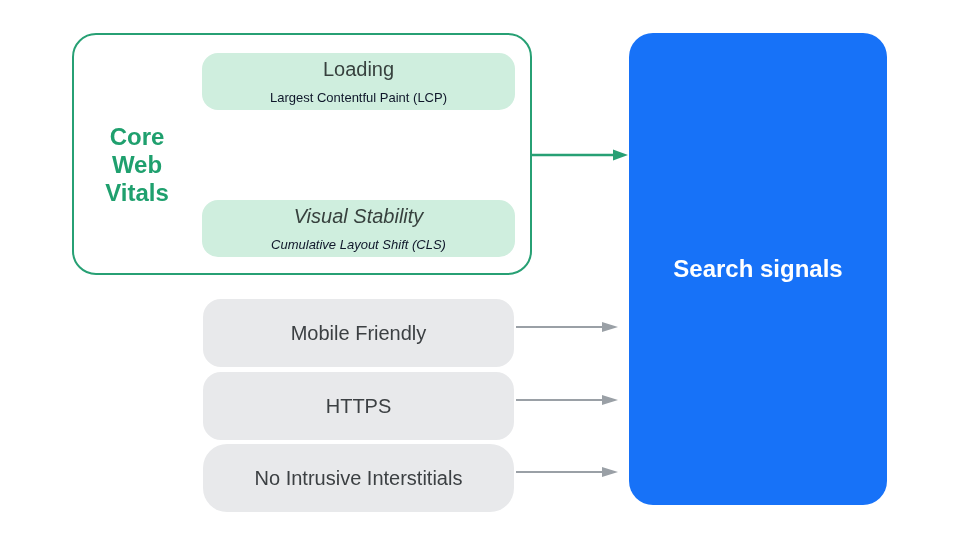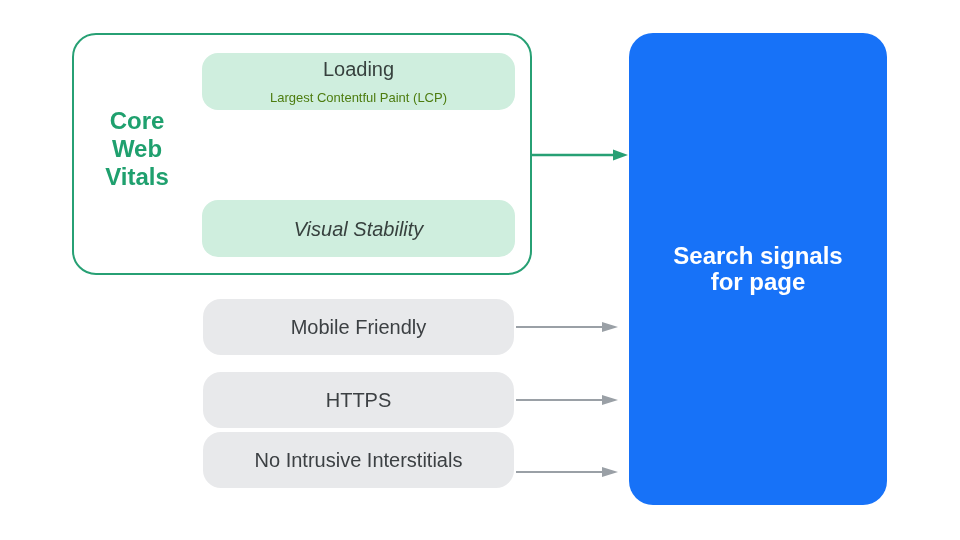--- a/index.html
+++ b/index.html
@@ -6,44 +6,44 @@
   .canvas{
     position:relative;width:960px;height:540px;background:#ffffff;overflow:hidden;
     font-family:"Liberation Sans","DejaVu Sans",sans-serif;color:#3c4043;
   }
   
   .cwv-group{
     position:absolute;left:72px;top:33px;width:460px;height:242px;
     border:2px solid #27a074;border-radius:24px;box-sizing:border-box;background:#ffffff;
   }
   .cwv-label{
-    position:absolute;left:74px;top:104px;width:126px;height:90px;
+    position:absolute;left:74px;top:120px;width:126px;height:90px;
     display:flex;align-items:center;justify-content:center;text-align:center;
     font-size:24px;line-height:28px;font-weight:700;color:#1fa06e;
     white-space:pre-line;
   }
   .vital-card{
     position:absolute;left:202px;width:313px;height:57px;border-radius:16px;
     background:#cfeede;display:flex;flex-direction:column;align-items:center;justify-content:center;
     text-align:center;
   }
   .vital-card .title{font-size:20px;line-height:24px;color:#37413e;}
-  .vital-card .subtitle{font-size:13px;line-height:17px;color:#4d7c0f;margin-top:8px;}
+  .vital-card .subtitle{font-size:13px;line-height:17px;color:#0f172a;margin-top:8px;}
   .vital-1{top:53px;}
   .vital-2{top:126px;}
   .vital-3{top:200px;font-style:italic;}
   
   .signal-pill{
-    position:absolute;left:203px;width:311px;height:56px;border-radius:18px;
+    position:absolute;left:203px;width:311px;height:68px;border-radius:18px;
     background:#e8e9eb;display:flex;align-items:center;justify-content:center;
     font-size:20px;color:#3c4043;text-align:center;
   }
   .sig-1{top:299px;}
   .sig-2{top:372px;}
-  .sig-3{top:432px;}
+  .sig-3{top:444px;border-radius:24px;}
   
   .result-panel{
     position:absolute;left:629px;top:33px;width:258px;height:472px;border-radius:24px;
     background:#1772f8;display:flex;align-items:center;justify-content:center;
   }
   .result-text{
     color:#ffffff;font-weight:700;font-size:24px;line-height:26px;text-align:center;
   }
   
   .arrow{position:absolute;}
@@ -64,20 +64,21 @@
 Vitals</div>
 
   <div class="vital-card vital-1">
     <div class="title">Loading</div>
     <div class="subtitle">Largest Contentful Paint (LCP)</div>
   </div>
 
 
   <div class="vital-card vital-3">
     <div class="title">Visual Stability</div>
+    <div class="subtitle">Cumulative Layout Shift (CLS)</div>
   </div>
 
   <svg class="arrow arrow-green" width="99" height="16">
     <line x1="0" y1="8" x2="85" y2="8" stroke="#27a074" stroke-width="2.5"></line>
     <polygon points="83,2.5 98,8 83,13.5" fill="#27a074"></polygon>
   </svg>
 
   <div class="signal-pill sig-1">
     <span>Mobile Friendly</span>
   </div>
@@ -97,17 +98,16 @@
     <polygon points="88,3 104,8 88,13" fill="#9aa0a6"></polygon>
   </svg>
   <svg class="arrow arrow-g3" width="106" height="16">
     <line x1="2" y1="8" x2="90" y2="8" stroke="#9aa0a6" stroke-width="2"></line>
     <polygon points="88,3 104,8 88,13" fill="#9aa0a6"></polygon>
   </svg>
 
   <div class="result-panel">
     <div class="result-text">
       <div>Search signals</div>
-      <div>for page</div>
     </div>
   </div>
 
 </div>
 
 </body></html>

